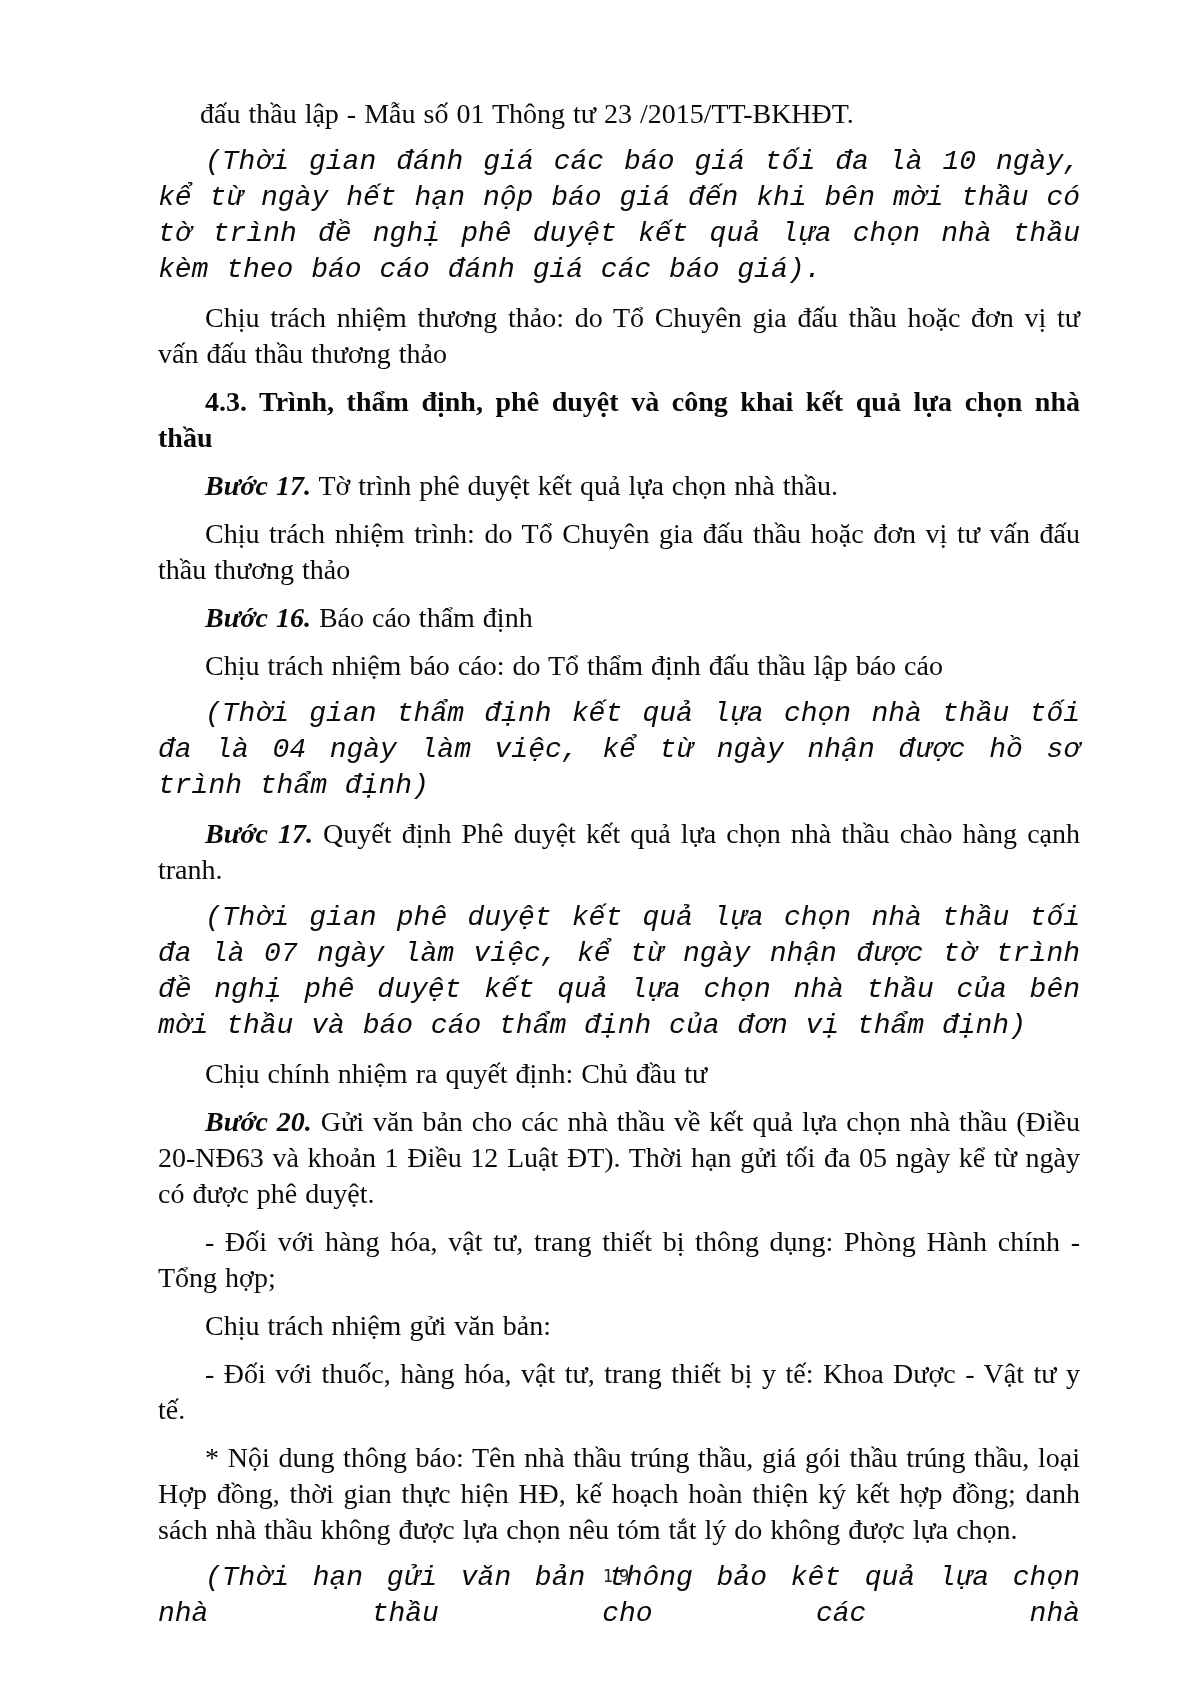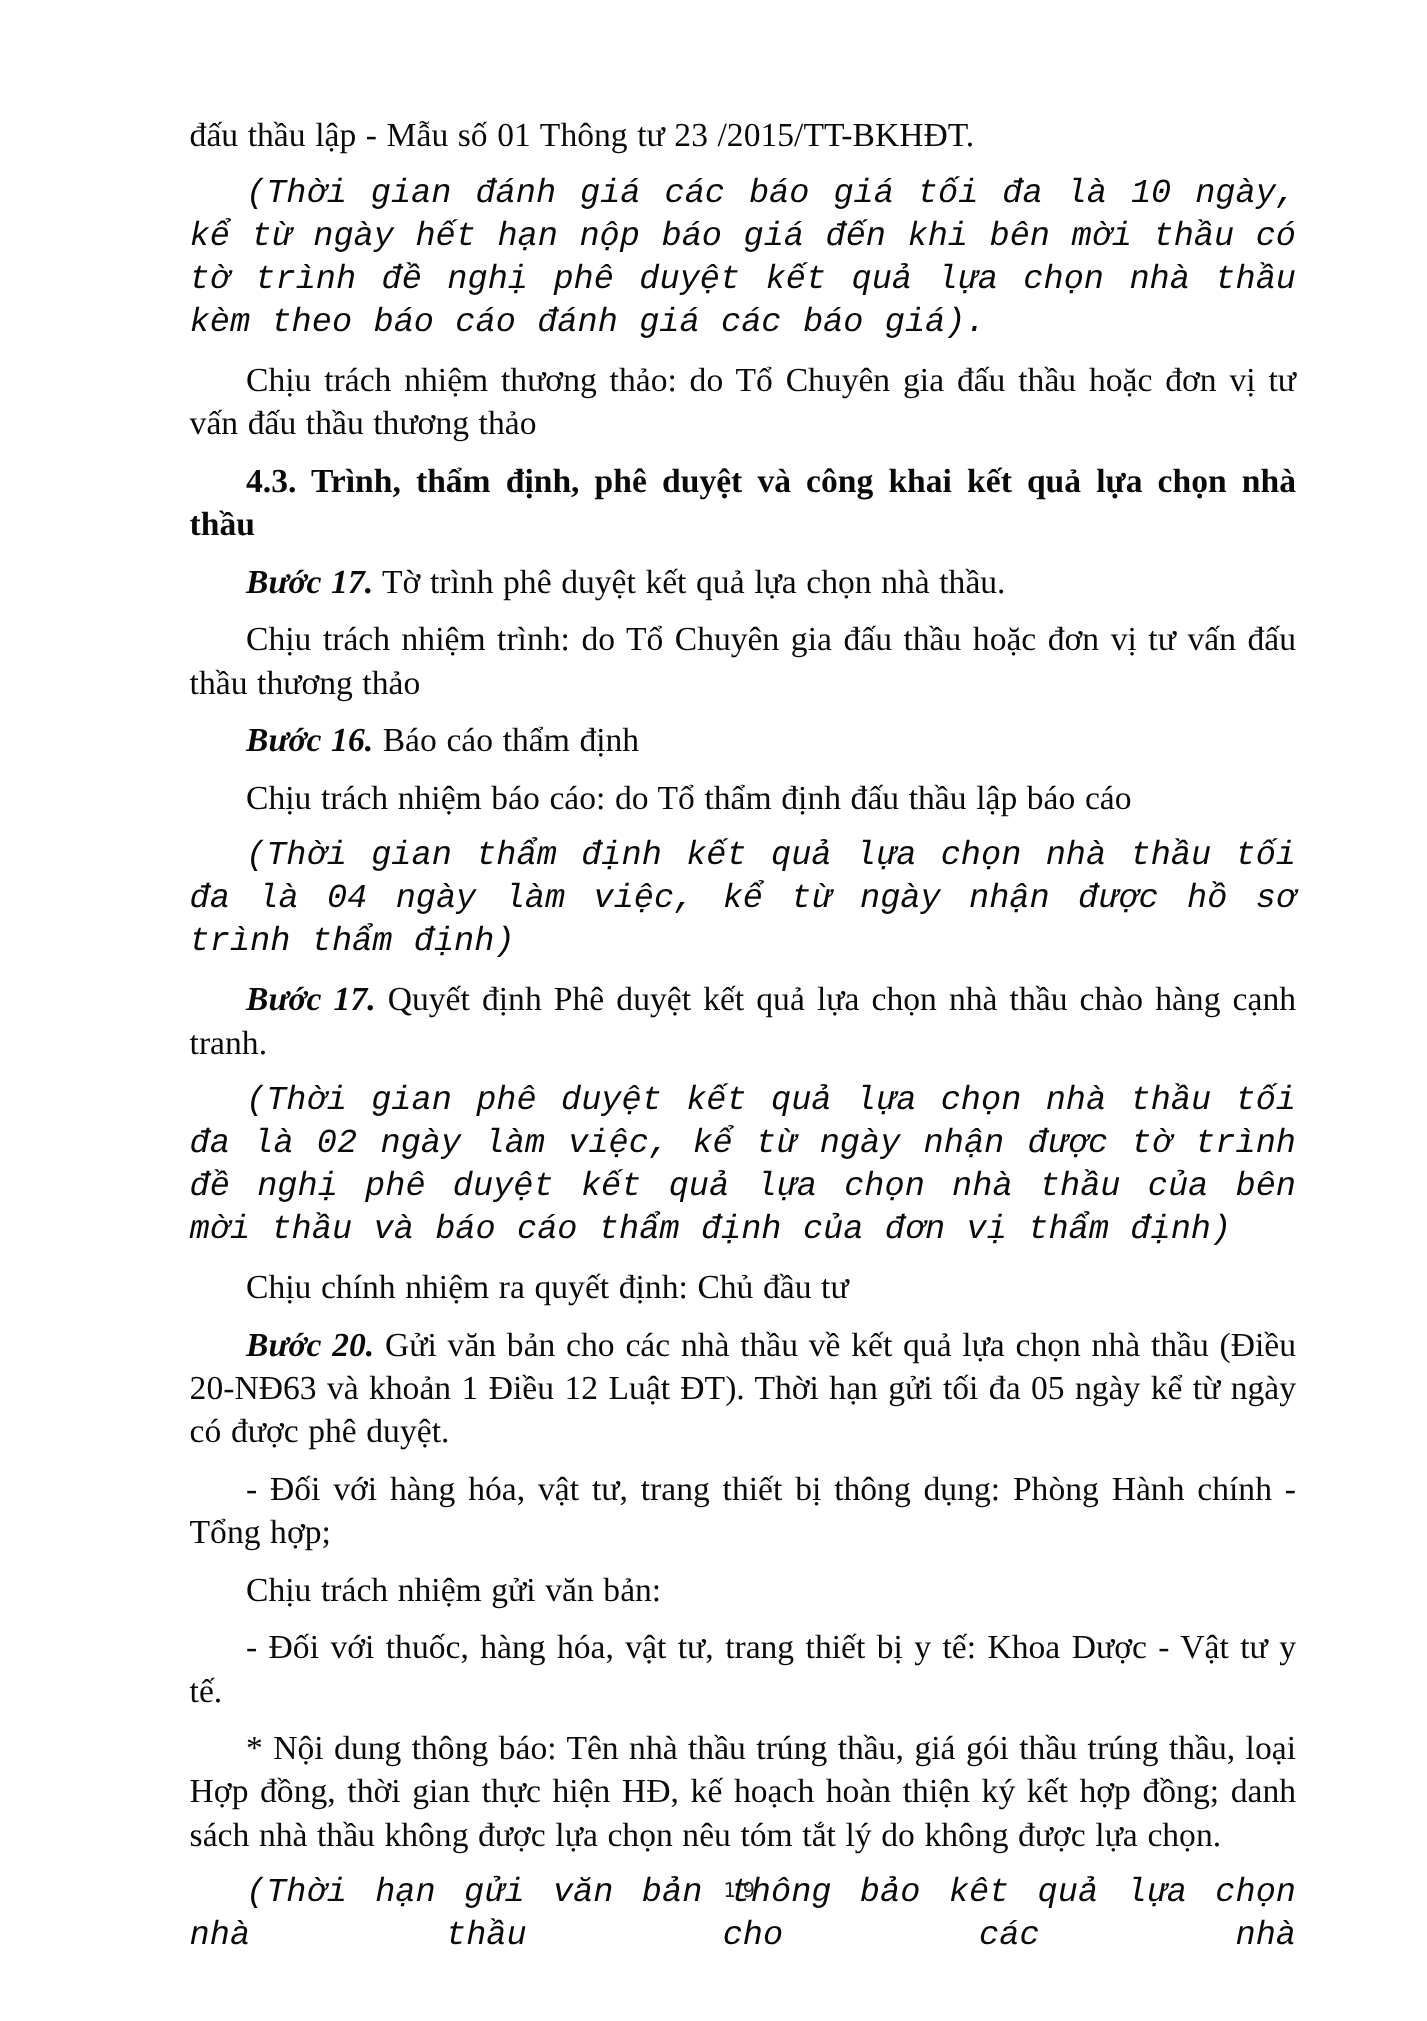--- a/index.html
+++ b/index.html
@@ -25,20 +25,21 @@
   .content p {
     margin: 0 0 12px 0;
     font-size: 28px;
     line-height: 36px;
     text-align: justify;
     text-indent: 47px;
     word-spacing: 1px;
   }
   .content p.no-indent {
     text-indent: 0;
+    margin-left: 42px;
   }
   .content p.italic {
     font-style: italic;
     font-family: Liberation Mono, monospace;
   }
   .content p.bold {
     font-weight: bold;
     word-spacing: 4px;
   }
   .content p.cut {
@@ -68,21 +69,21 @@
       <p class="normal no-indent">đấu thầu lập - Mẫu số 01 Thông tư 23 /2015/TT-BKHĐT.</p>
       <p class="italic">(Thời gian đánh giá các báo giá tối đa là 10 ngày, kể từ ngày hết hạn nộp báo giá đến khi bên mời thầu có tờ trình đề nghị phê duyệt kết quả lựa chọn nhà thầu kèm theo báo cáo đánh giá các báo giá).</p>
       <p class="normal">Chịu trách nhiệm thương thảo: do Tổ Chuyên gia đấu thầu hoặc đơn vị tư vấn đấu thầu thương thảo</p>
       <p class="bold">4.3. Trình, thẩm định, phê duyệt và công khai kết quả lựa chọn nhà thầu</p>
       <p class="normal"><span class="step-label">Bước 17.</span> Tờ trình phê duyệt kết quả lựa chọn nhà thầu.</p>
       <p class="normal">Chịu trách nhiệm trình: do Tổ Chuyên gia đấu thầu hoặc đơn vị tư vấn đấu thầu thương thảo</p>
       <p class="normal"><span class="step-label">Bước 16.</span> Báo cáo thẩm định</p>
       <p class="normal">Chịu trách nhiệm báo cáo: do Tổ thẩm định đấu thầu lập báo cáo</p>
       <p class="italic">(Thời gian thẩm định kết quả lựa chọn nhà thầu tối đa là 04 ngày làm việc, kể từ ngày nhận được hồ sơ trình thẩm định)</p>
       <p class="normal"><span class="step-label">Bước 17.</span> Quyết định Phê duyệt kết quả lựa chọn nhà thầu chào hàng cạnh tranh.</p>
-      <p class="italic">(Thời gian phê duyệt kết quả lựa chọn nhà thầu tối đa là 02 ngày làm việc, kể từ ngày nhận được tờ trình đề nghị phê duyệt kết quả lựa chọn nhà thầu của bên mời thầu và báo cáo thẩm định của đơn vị thẩm định)</p>
+      <p class="italic">(Thời gian phê duyệt kết quả lựa chọn nhà thầu tối đa là 07 ngày làm việc, kể từ ngày nhận được tờ trình đề nghị phê duyệt kết quả lựa chọn nhà thầu của bên mời thầu và báo cáo thẩm định của đơn vị thẩm định)</p>
       <p class="normal">Chịu chính nhiệm ra quyết định: Chủ đầu tư</p>
       <p class="normal"><span class="step-label">Bước 20.</span> Gửi văn bản cho các nhà thầu về kết quả lựa chọn nhà thầu (Điều 20-NĐ63 và khoản 1 Điều 12 Luật ĐT). Thời hạn gửi tối đa 05 ngày kể từ ngày có được phê duyệt.</p>
       <p class="normal">- Đối với hàng hóa, vật tư, trang thiết bị thông dụng: Phòng Hành chính - Tổng hợp;</p>
       <p class="normal">Chịu trách nhiệm gửi văn bản:</p>
       <p class="normal">- Đối với thuốc, hàng hóa, vật tư, trang thiết bị y tế: Khoa Dược - Vật tư y tế.</p>
       <p class="normal">* Nội dung thông báo: Tên nhà thầu trúng thầu, giá gói thầu trúng thầu, loại Hợp đồng, thời gian thực hiện HĐ, kế hoạch hoàn thiện ký kết hợp đồng; danh sách nhà thầu không được lựa chọn nêu tóm tắt lý do không được lựa chọn.</p>
       <p class="italic cut">(Thời hạn gửi văn bản thông bảo kêt quả lựa chọn nhà thầu cho các nhà</p>
     </main>
   <div class="footer">19</div>
 </div>

